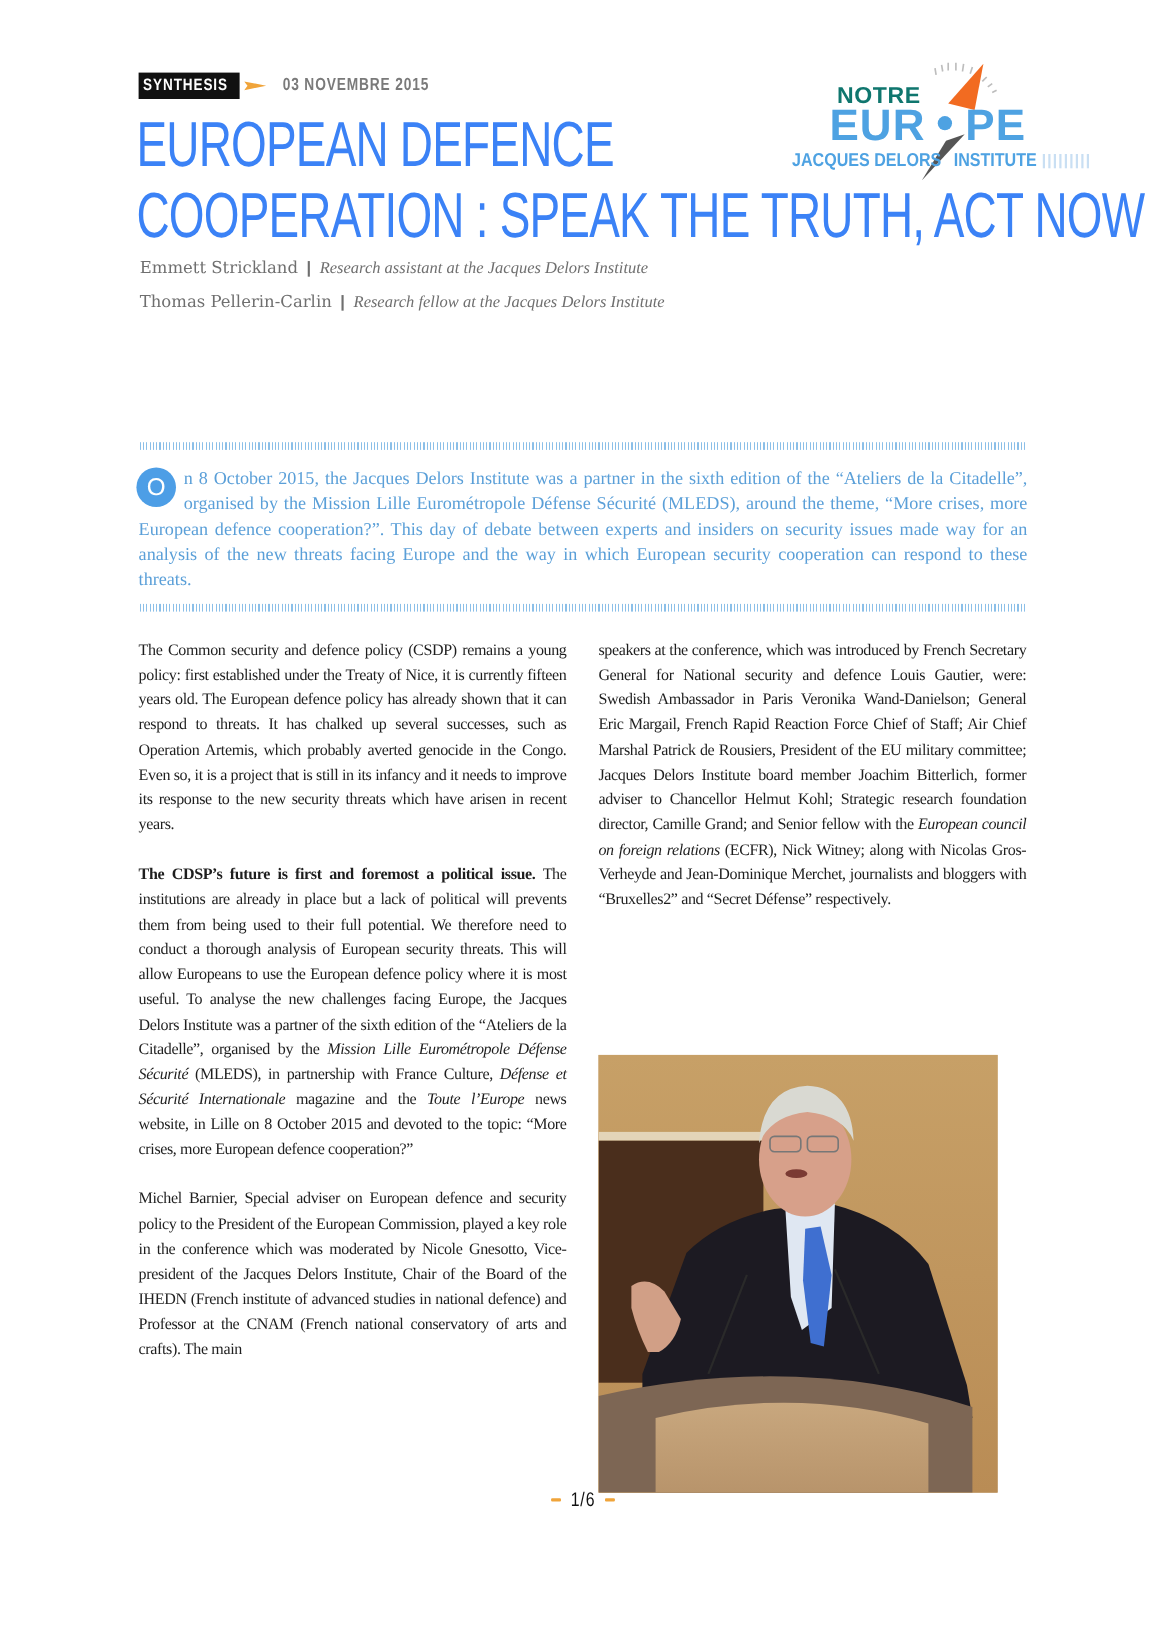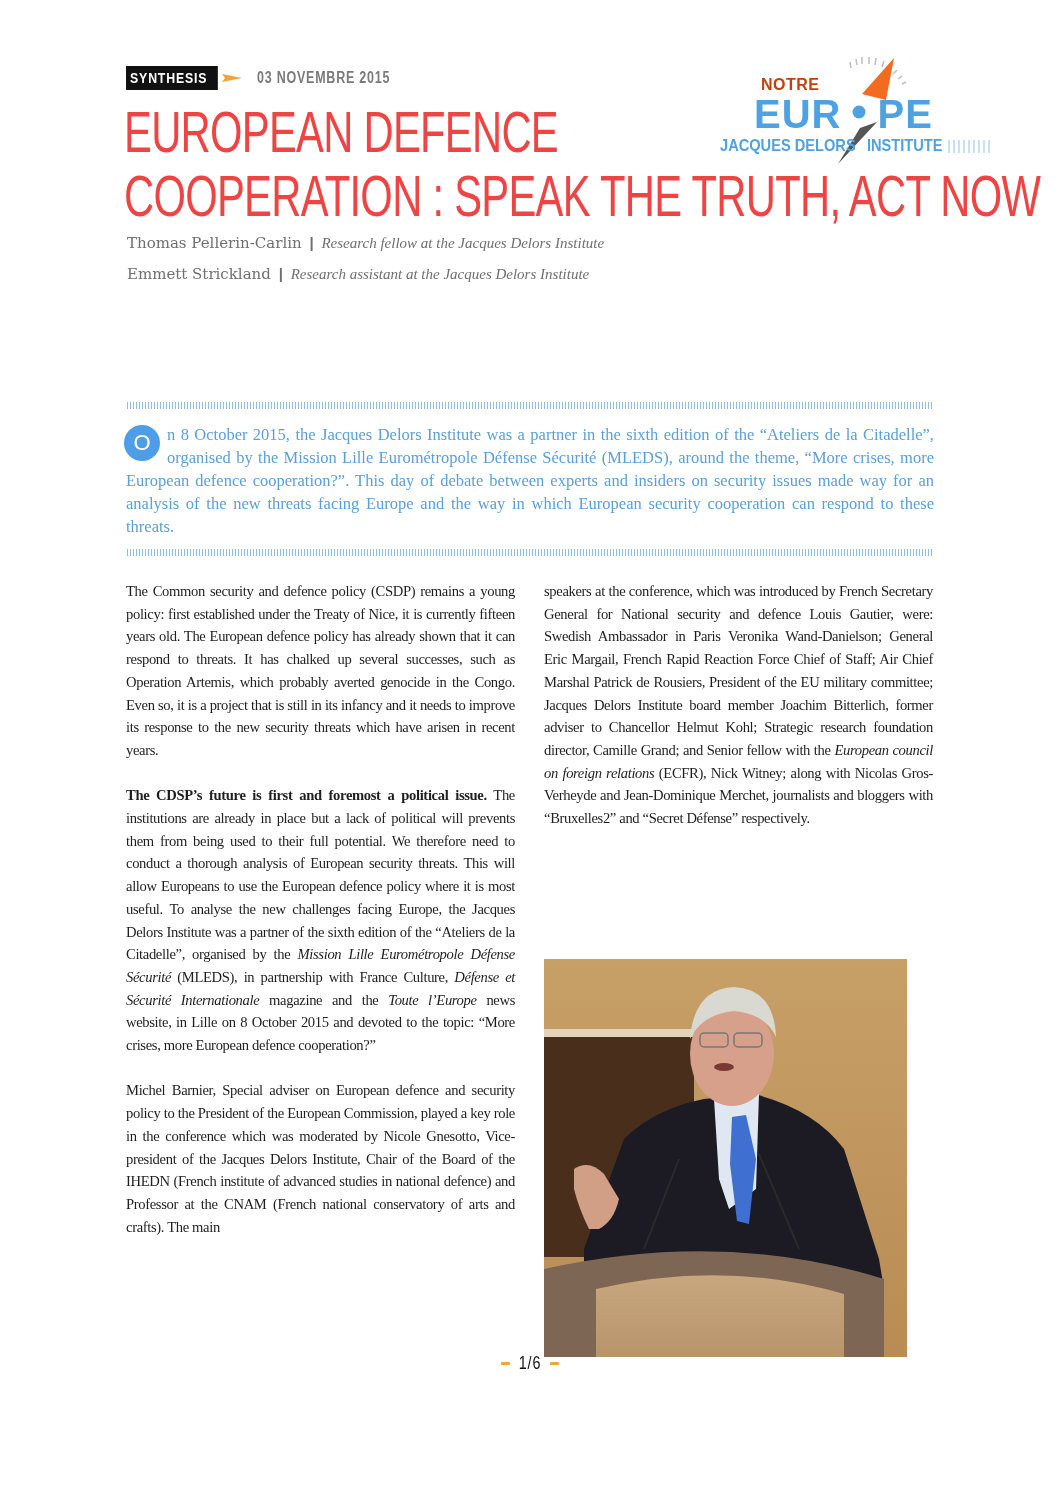--- a/index.html
+++ b/index.html
@@ -12,32 +12,32 @@
              font-size: 15px; letter-spacing: 1px; padding: 0 5px; height: 24px; line-height: 24px;
              transform: scaleX(0.82); transform-origin: left center; width: 112px; }
   .tag-arrow { position: absolute; left: 96px; top: 7px; width: 20px; height: 10px; }
   .tag-date { position: absolute; left: 131px; top: 0; height: 24px; line-height: 24px; white-space: nowrap;
               font-family: "Liberation Sans", sans-serif; font-weight: bold; font-size: 16px; color: #7a7a7a;
               letter-spacing: 1px; transform: scaleX(0.78); transform-origin: left center; }
 
   
   .logo { position: absolute; left: 714px; top: 52px; width: 290px; height: 118px; }
   .logo .notre { position: absolute; left: 47px; top: 24px; font-family: "Liberation Sans", sans-serif; font-weight: bold;
-                 font-size: 16px; color: #c2410c; letter-spacing: 0.5px; }
+                 font-size: 21px; color: #0f766e; letter-spacing: 0.5px; }
   .logo .europe { position: absolute; left: 40px; top: 40px; font-family: "Liberation Sans", sans-serif; font-weight: bold;
                   font-size: 40px; color: #4ea2e2; letter-spacing: 1px; white-space: pre; }
   .logo .jdi { position: absolute; left: 6px; top: 84px; font-family: "Liberation Sans", sans-serif; font-weight: bold;
                font-size: 17px; color: #4ea2e2; white-space: nowrap; transform: scaleX(0.86); transform-origin: left center; }
   .logo .inst { position: absolute; left: 153px; top: 84px; font-family: "Liberation Sans", sans-serif; font-weight: bold;
                 font-size: 17px; color: #4ea2e2; white-space: nowrap; transform: scaleX(0.86); transform-origin: left center; }
   .logo svg { position: absolute; left: 0; top: 0; }
 
   
   .title { position: absolute; left: 124px; top: 100px; width: 820px; font-family: "Liberation Sans", sans-serif;
-           font-size: 58px; line-height: 64px; color: #ef4444; font-weight: normal; letter-spacing: -1px; }
+           font-size: 58px; line-height: 64px; color: #3b82f6; font-weight: normal; letter-spacing: -1px; }
   .title span { display: block; transform: scaleX(0.72); transform-origin: left center; white-space: nowrap; }
 
   
   .authors { position: absolute; left: 127px; top: 232px; }
   .author { height: 31px; line-height: 22px; font-size: 15px; color: #6f6f6f; white-space: nowrap; }
   .author .name { font-family: "DejaVu Serif", serif; font-size: 15px; }
   .author .sep { font-family: "Liberation Sans", sans-serif; font-weight: bold; color: #6f6f6f; margin: 0 3px; }
   .author .role { font-family: "Liberation Serif", serif; font-style: italic; font-size: 15px; color: #6f6f6f; }
 
   
@@ -122,28 +122,28 @@
   <div class="inst">INSTITUTE</div>
 </div>
 
 <h1 class="title">
   <span>EUROPEAN DEFENCE</span>
   <span>COOPERATION : SPEAK THE TRUTH, ACT NOW</span>
 </h1>
 
 <div class="authors">
   <div class="author">
+    <span class="name">Emmett Strickland</span>
+    <span class="sep">|</span>
+    <span class="role">Research assistant at the Jacques Delors Institute</span>
+  </div>
+  <div class="author">
     <span class="name">Thomas Pellerin-Carlin</span>
     <span class="sep">|</span>
     <span class="role">Research fellow at the Jacques Delors Institute</span>
-  </div>
-  <div class="author">
-    <span class="name">Emmett Strickland</span>
-    <span class="sep">|</span>
-    <span class="role">Research assistant at the Jacques Delors Institute</span>
   </div>
 </div>
 
 <div class="rule top"></div>
 <div class="intro">
   <span class="dropcap">O</span><span>n 8 October 2015, the Jacques Delors Institute was a partner in the sixth edition of the “Ateliers de la Citadelle”, organised by the Mission Lille Eurométropole Défense Sécurité (MLEDS), around the theme, “More crises, more European defence cooperation?”. This day of debate between experts and insiders on security issues made way for an analysis of the new threats facing Europe and the way in which European security cooperation can respond to these threats.</span>
 </div>
 <div class="rule bottom"></div>
 
 <div class="col left">

